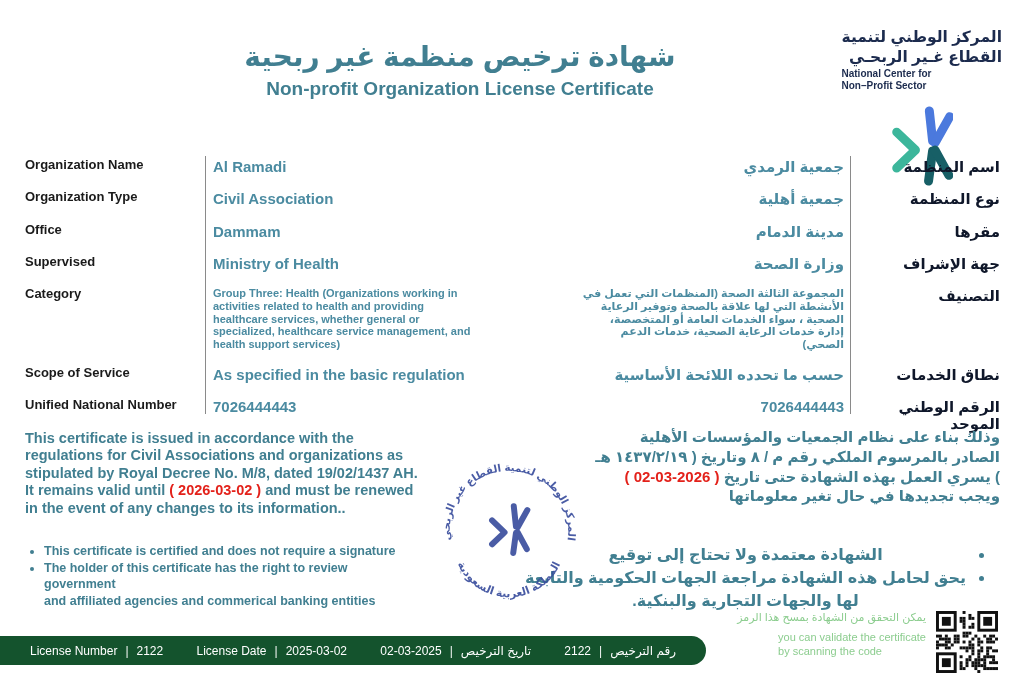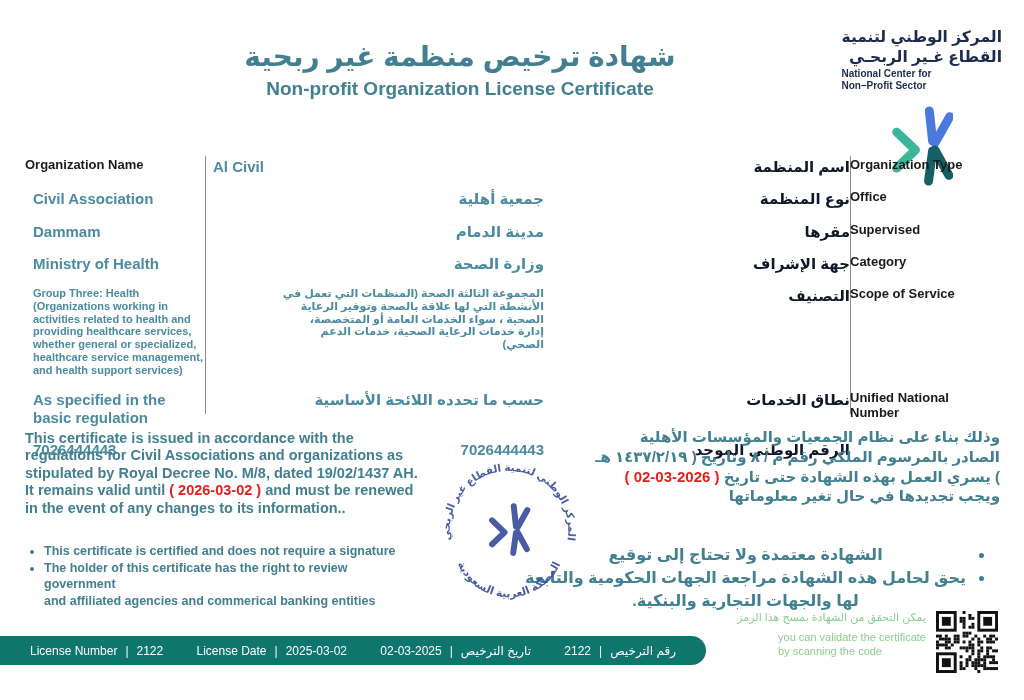--- a/index.html
+++ b/index.html
@@ -34,21 +34,21 @@
               color:#417f91;font-size:12.5px;font-weight:700;line-height:1.32;}
   .bullets-en li{white-space:pre-line;}
   .notice-ar{position:absolute;right:24px;top:427px;width:412px;color:#417f91;
              font-size:15px;font-weight:700;line-height:1.32;text-align:right;}
   .bullets-ar{position:absolute;right:40px;top:543px;width:445px;margin:0;padding:0 16px 0 0;
               color:#417f91;font-size:16px;font-weight:700;line-height:1.45;text-align:center;}
   
   .stamp{position:absolute;left:435px;top:462px;width:148px;height:148px;opacity:.92;}
   .stamp text{fill:#3b4f9e;font-weight:700;}
   
-  .fbar{position:absolute;left:0;top:636px;width:706px;height:29px;background:#0f766e;
+  .fbar{position:absolute;left:0;top:636px;width:706px;height:29px;background:#14532d;
         border-radius:0 15px 15px 0;display:flex;align-items:center;justify-content:space-between;
         padding:0 30px;box-sizing:border-box;color:#fff;font-size:12px;}
   .fitem{white-space:nowrap;}
   .fsep{margin:0 8px;opacity:.95;}
   .qr-note{position:absolute;right:98px;top:611px;width:225px;text-align:right;color:#8ccd8f;}
   .qr-note-ar{font-size:11px;margin-bottom:6px;}
   .qr-note-en{font-size:11px;white-space:pre-line;display:inline-block;text-align:left;line-height:1.3;margin-left:35px;}
   .qr{position:absolute;right:26px;top:611px;width:62px;height:62px;}
 </style>
 </head>
@@ -75,21 +75,22 @@
       <line x1="51" y1="56" x2="46" y2="93" stroke="#175f66" stroke-width="11" stroke-linecap="round"></line>
       <line x1="54" y1="55" x2="71" y2="86" stroke="#175f66" stroke-width="11" stroke-linecap="round"></line>
     </svg>
   </div>
 
   <div class="vline v1"></div>
   <div class="vline v2"></div>
 
   <div class="fields">
     <div class="cell l-label">Organization Name</div>
-    <div class="cell l-value">Al Civil</div>
+    <div class="cell l-value">Al Ramadi</div>
+    <div class="cell r-value" dir="rtl">جمعية الرمدي</div>
     <div class="cell r-label" dir="rtl">اسم المنظمة</div>
 
     <div class="cell l-label">Organization Type</div>
     <div class="cell l-value">Civil Association</div>
     <div class="cell r-value" dir="rtl">جمعية أهلية</div>
     <div class="cell r-label" dir="rtl">نوع المنظمة</div>
 
     <div class="cell l-label">Office</div>
     <div class="cell l-value">Dammam</div>
     <div class="cell r-value" dir="rtl">مدينة  الدمام</div>

